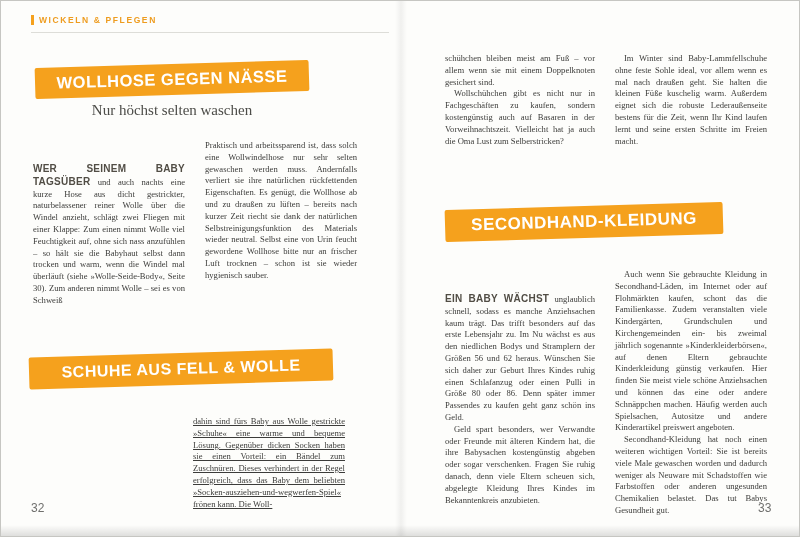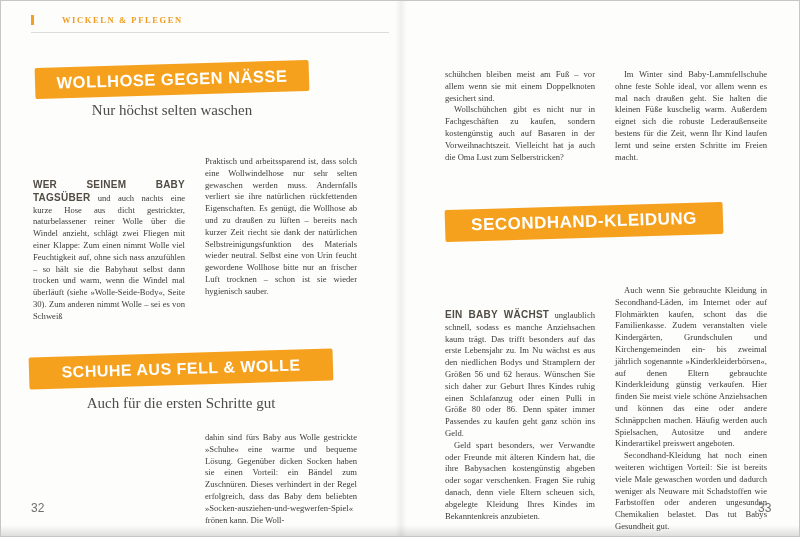--- a/index.html
+++ b/index.html
@@ -17,22 +17,22 @@
   }
   .bottom-edge {
     position:absolute; left:0; bottom:0; width:100%; height:11px;
     background:linear-gradient(180deg, rgba(0,0,0,0) 0%, rgba(0,0,0,0.12) 100%);
   }
 
   
   .kicker { position:absolute; left:30px; top:14px; display:flex; align-items:center; gap:5px; }
   .kicker-bar { width:3px; height:10px; background:var(--accent); }
   .kicker-text {
-    font-family:Liberation Serif, serif; font-size:8.5px; font-weight:bold;
-    letter-spacing:1.6px; color:#ee9c1f;margin-left:23px;
+    font-family:Liberation Sans, sans-serif; font-size:8.5px; font-weight:bold;
+    letter-spacing:1.6px; color:#ee9c1f;
   }
   .kicker-rule { position:absolute; left:30px; top:31px; width:358px; height:1px; background:#ddddd8; }
 
   
   .banner {
     position:absolute; background:var(--accent); color:#ffffff;
     font-family:"Liberation Sans", sans-serif; font-weight:bold; letter-spacing:0.5px;
     display:flex; align-items:center; justify-content:center;
     padding:0 12px; transform:rotate(-1.7deg); border-radius:2px;
     white-space:nowrap; z-index:2;
@@ -46,33 +46,33 @@
     text-align:center; z-index:2;
   }
   .subtitle-wollhose   { left:34px;  top:101px; width:274px; font-size:15px; }
   .subtitle-schuhe     { left:28px;  top:394px; width:304px; font-size:15px; }
   .subtitle-secondhand { left:444px; top:247px; width:278px; font-size:15px; }
 
   
   .block {
     position:absolute; font-family:"Liberation Serif", serif;
     font-size:8.6px; line-height:11.8px; color:#3c3c3a;
-    text-align:justify; z-index:1;margin-top:16px;
+    text-align:justify; z-index:1;
   }
   .block p { margin:0; }
   .block p + p, .block p.indent { text-indent:9px; }
   .lead {
     font-family:"Liberation Sans", sans-serif; font-weight:bold;
     font-size:10px; letter-spacing:0.25px; color:#514d45;
   }
 
   .lp-c1-top { left:32px;  top:162px; width:152px; }
   .lp-c2-top { left:204px; top:139px; width:152px; }
   .lp-c1-bot { left:32px;  top:443px; width:152px; }
-  .lp-c2-bot { left:204px; top:415px; width:152px; }
+  .lp-c2-bot { left:192px; top:415px; width:152px;text-decoration:underline; }
 
   .rp-c1-top { left:444px; top:52px;  width:150px; }
   .rp-c2-top { left:614px; top:52px;  width:152px; }
   .rp-c1-bot { left:444px; top:292px; width:150px; }
   .rp-c2-bot { left:614px; top:268px; width:152px; }
 
   .pagenum {
     position:absolute; font-family:"Liberation Sans", sans-serif;
     font-size:12px; color:#6f6f6d; z-index:3;
   }
@@ -100,21 +100,20 @@
     <p><span class="lead">WER SEINEM BABY TAGSÜBER</span><span> und auch nachts eine kurze Hose aus dicht gestrickter, naturbelassener reiner Wolle über die Windel anzieht, schlägt zwei Fliegen mit einer Klappe: Zum einen nimmt Wolle viel Feuchtigkeit auf, ohne sich nass anzufühlen – so hält sie die Babyhaut selbst dann trocken und warm, wenn die Windel mal überläuft (siehe »Wolle-Seide-Body«, Seite 30). Zum anderen nimmt Wolle – sei es von Schweiß</span></p>
   </div>
 
   <div class="block lp-c2-top">
     <p>Praktisch und arbeitssparend ist, dass solch eine Wollwindelhose nur sehr selten gewaschen werden muss. Andernfalls verliert sie ihre natürlichen rückfettenden Eigenschaften. Es genügt, die Wollhose ab und zu draußen zu lüften – bereits nach kurzer Zeit riecht sie dank der natürlichen Selbstreinigungsfunktion des Materials wieder neutral. Selbst eine von Urin feucht gewordene Wollhose bitte nur an frischer Luft trocknen – schon ist sie wieder hygienisch sauber.</p>
   </div>
 
   <div class="banner banner-schuhe">
     <span>SCHUHE AUS FELL &amp; WOLLE</span>
   </div>
-  <div class="subtitle subtitle-schuhe">Auch für die ersten Schritte gut</div>
 
 
   <div class="block lp-c2-bot">
     <p>dahin sind fürs Baby aus Wolle gestrickte »Schuhe« eine warme und bequeme Lösung. Gegenüber dicken Socken haben sie einen Vorteil: ein Bändel zum Zuschnüren. Dieses verhindert in der Regel erfolgreich, dass das Baby dem beliebten »Socken-ausziehen-und-wegwerfen-Spiel« frönen kann. Die Woll-</p>
   </div>
 
   <div class="pagenum pn-left">32</div>
 
   <div class="block rp-c1-top">
     <p>schühchen bleiben meist am Fuß – vor allem wenn sie mit einem Doppelknoten gesichert sind.</p>

